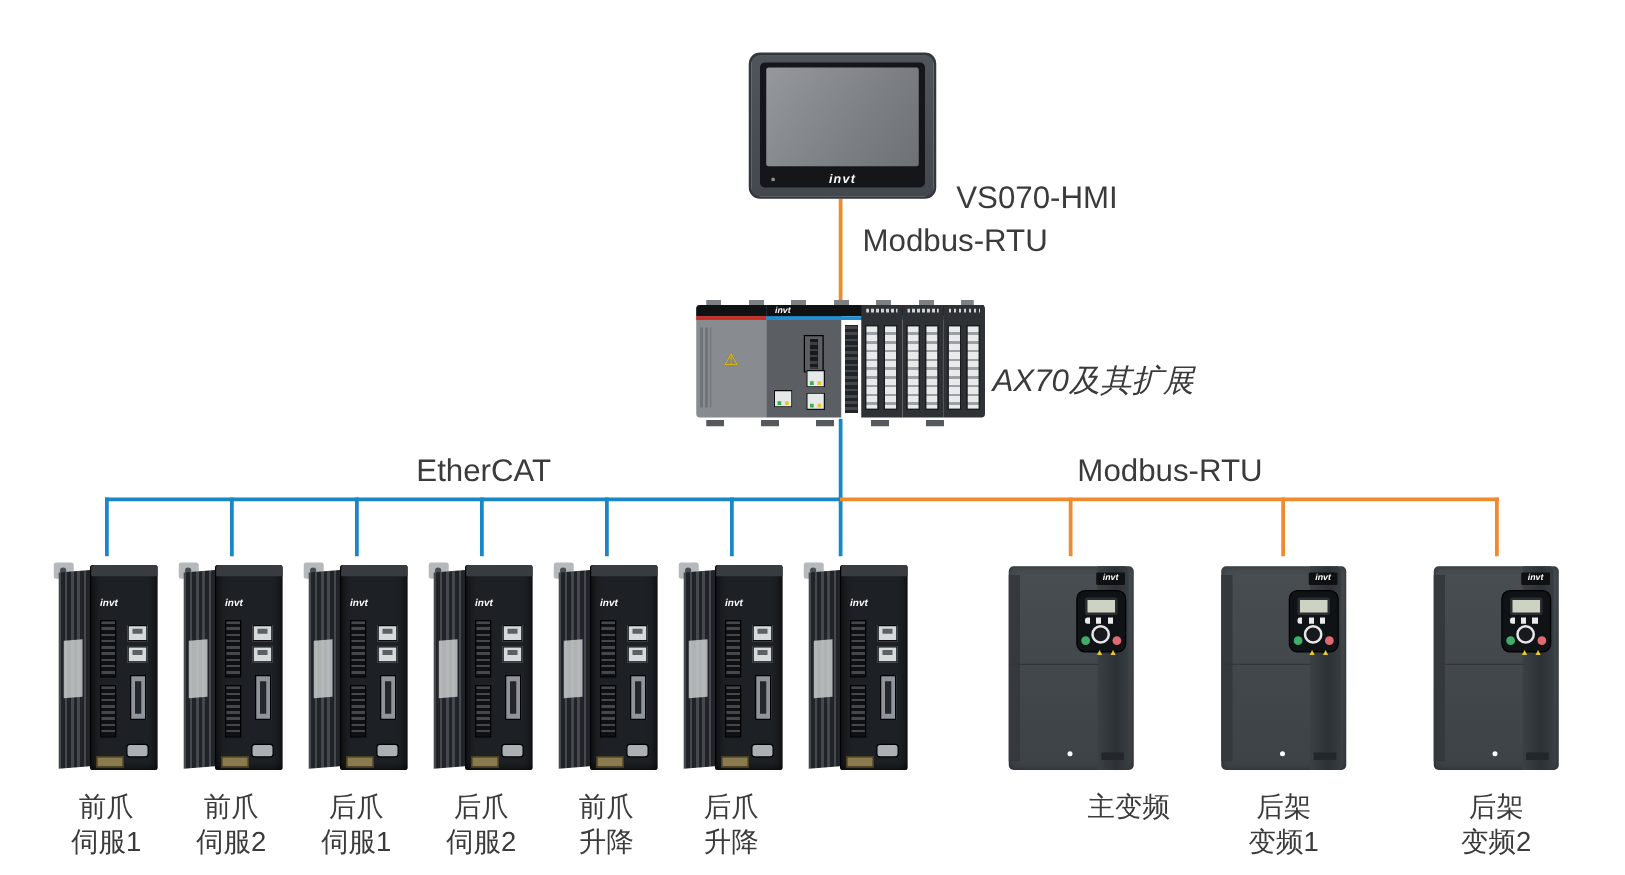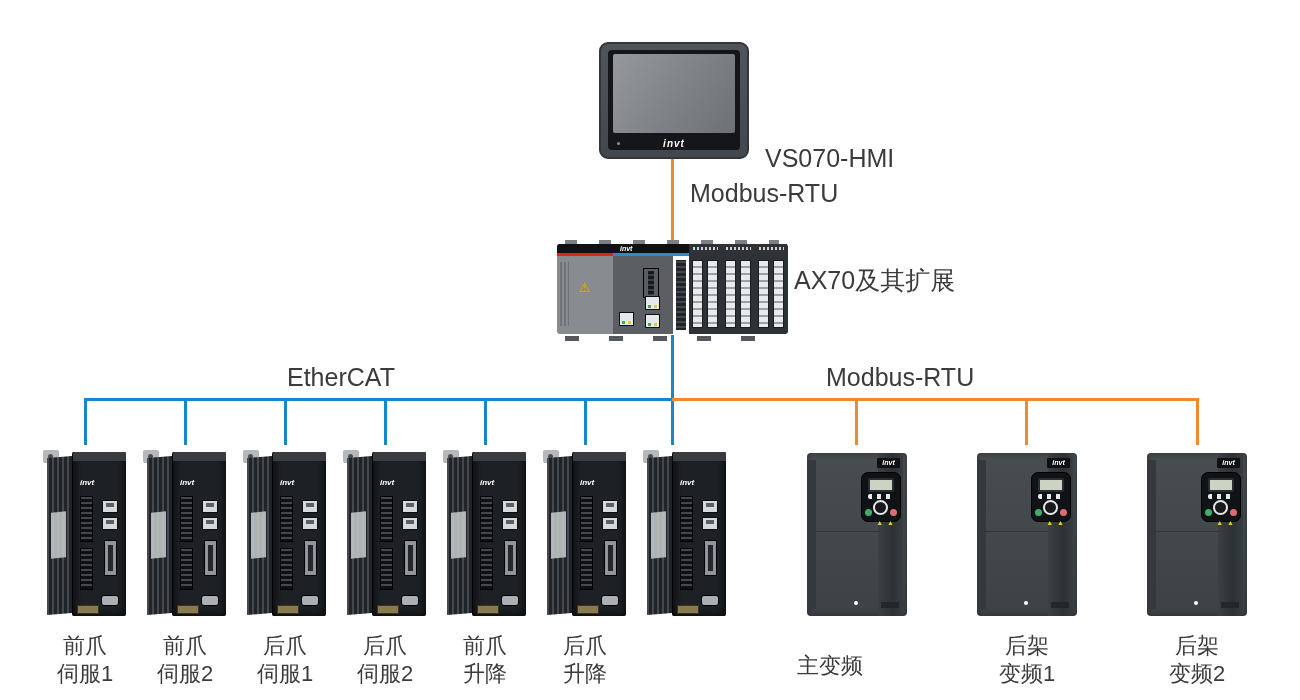--- a/index.html
+++ b/index.html
@@ -8,21 +8,21 @@
 
   
   .wire{position:absolute;}
   .wire.h{height:3px;}
   .wire.v{width:3px;}
   .wire.blue{background:#1787C8;}
   .wire.orange{background:#EF8B2D;}
 
   
   .lbl{position:absolute;font-size:25px;color:#3B3B3B;white-space:nowrap;}
-  .lbl.center{text-align:left;}
+  .lbl.center{text-align:center;}
   .dev-lbl{position:absolute;top:632px;width:100px;text-align:center;
            font-size:22px;line-height:28px;color:#3B3B3B;}
   .dev-lbl.wide{width:120px;}
 
   
   .hmi{position:absolute;left:599px;top:42px;width:150px;height:117px;
        background:linear-gradient(180deg,#50555b,#43484e);border:2px solid #33373c;
        border-radius:9px;box-sizing:border-box;}
   .hmi-bezel{position:absolute;left:7px;right:7px;top:6px;bottom:7px;background:#141619;border-radius:4px;}
   .hmi-screen{position:absolute;left:5px;right:5px;top:4px;bottom:17px;
@@ -129,21 +129,21 @@
   <div class="wire v blue" style="left:384px;top:398px;height:47px;"></div>
   <div class="wire v blue" style="left:484px;top:398px;height:47px;"></div>
   <div class="wire v blue" style="left:584px;top:398px;height:47px;"></div>
 
   <div class="wire v orange" style="left:855px;top:398px;height:47px;"></div>
   <div class="wire v orange" style="left:1025px;top:398px;height:47px;"></div>
   <div class="wire v orange" style="left:1196px;top:398px;height:47px;"></div>
 
   <div class="lbl" style="left:765px;top:96px;margin-top:48px;">VS070-HMI</div>
   <div class="lbl" style="left:690px;top:179px;">Modbus-RTU</div>
-  <div class="lbl" style="left:794px;top:264px;">AX70及其扩展</div>
+  <div class="lbl" style="left:794px;top:288px;font-style:italic;">AX70及其扩展</div>
   <div class="lbl center" style="left:287px;top:363px;width:200px;">EtherCAT</div>
   <div class="lbl center" style="left:826px;top:363px;width:220px;">Modbus-RTU</div>
 
   <div class="hmi">
     <div class="hmi-bezel">
       <div class="hmi-screen"></div>
       <div class="hmi-dot"></div>
       <div class="hmi-brand">invt</div>
     </div>
   </div>
@@ -362,21 +362,21 @@
   </div>
   <div class="dev-lbl" style="left:435px;">
     <div>前爪</div>
     <div>升降</div>
   </div>
   <div class="dev-lbl" style="left:535px;">
     <div>后爪</div>
     <div>升降</div>
   </div>
 
-  <div class="dev-lbl wide" style="left:770px;margin-top:20px;">
+  <div class="dev-lbl wide" style="left:843px;">
     <div>主变频</div>
     <div></div>
   </div>
   <div class="dev-lbl wide" style="left:967px;">
     <div>后架</div>
     <div>变频1</div>
   </div>
   <div class="dev-lbl wide" style="left:1137px;">
     <div>后架</div>
     <div>变频2</div>

